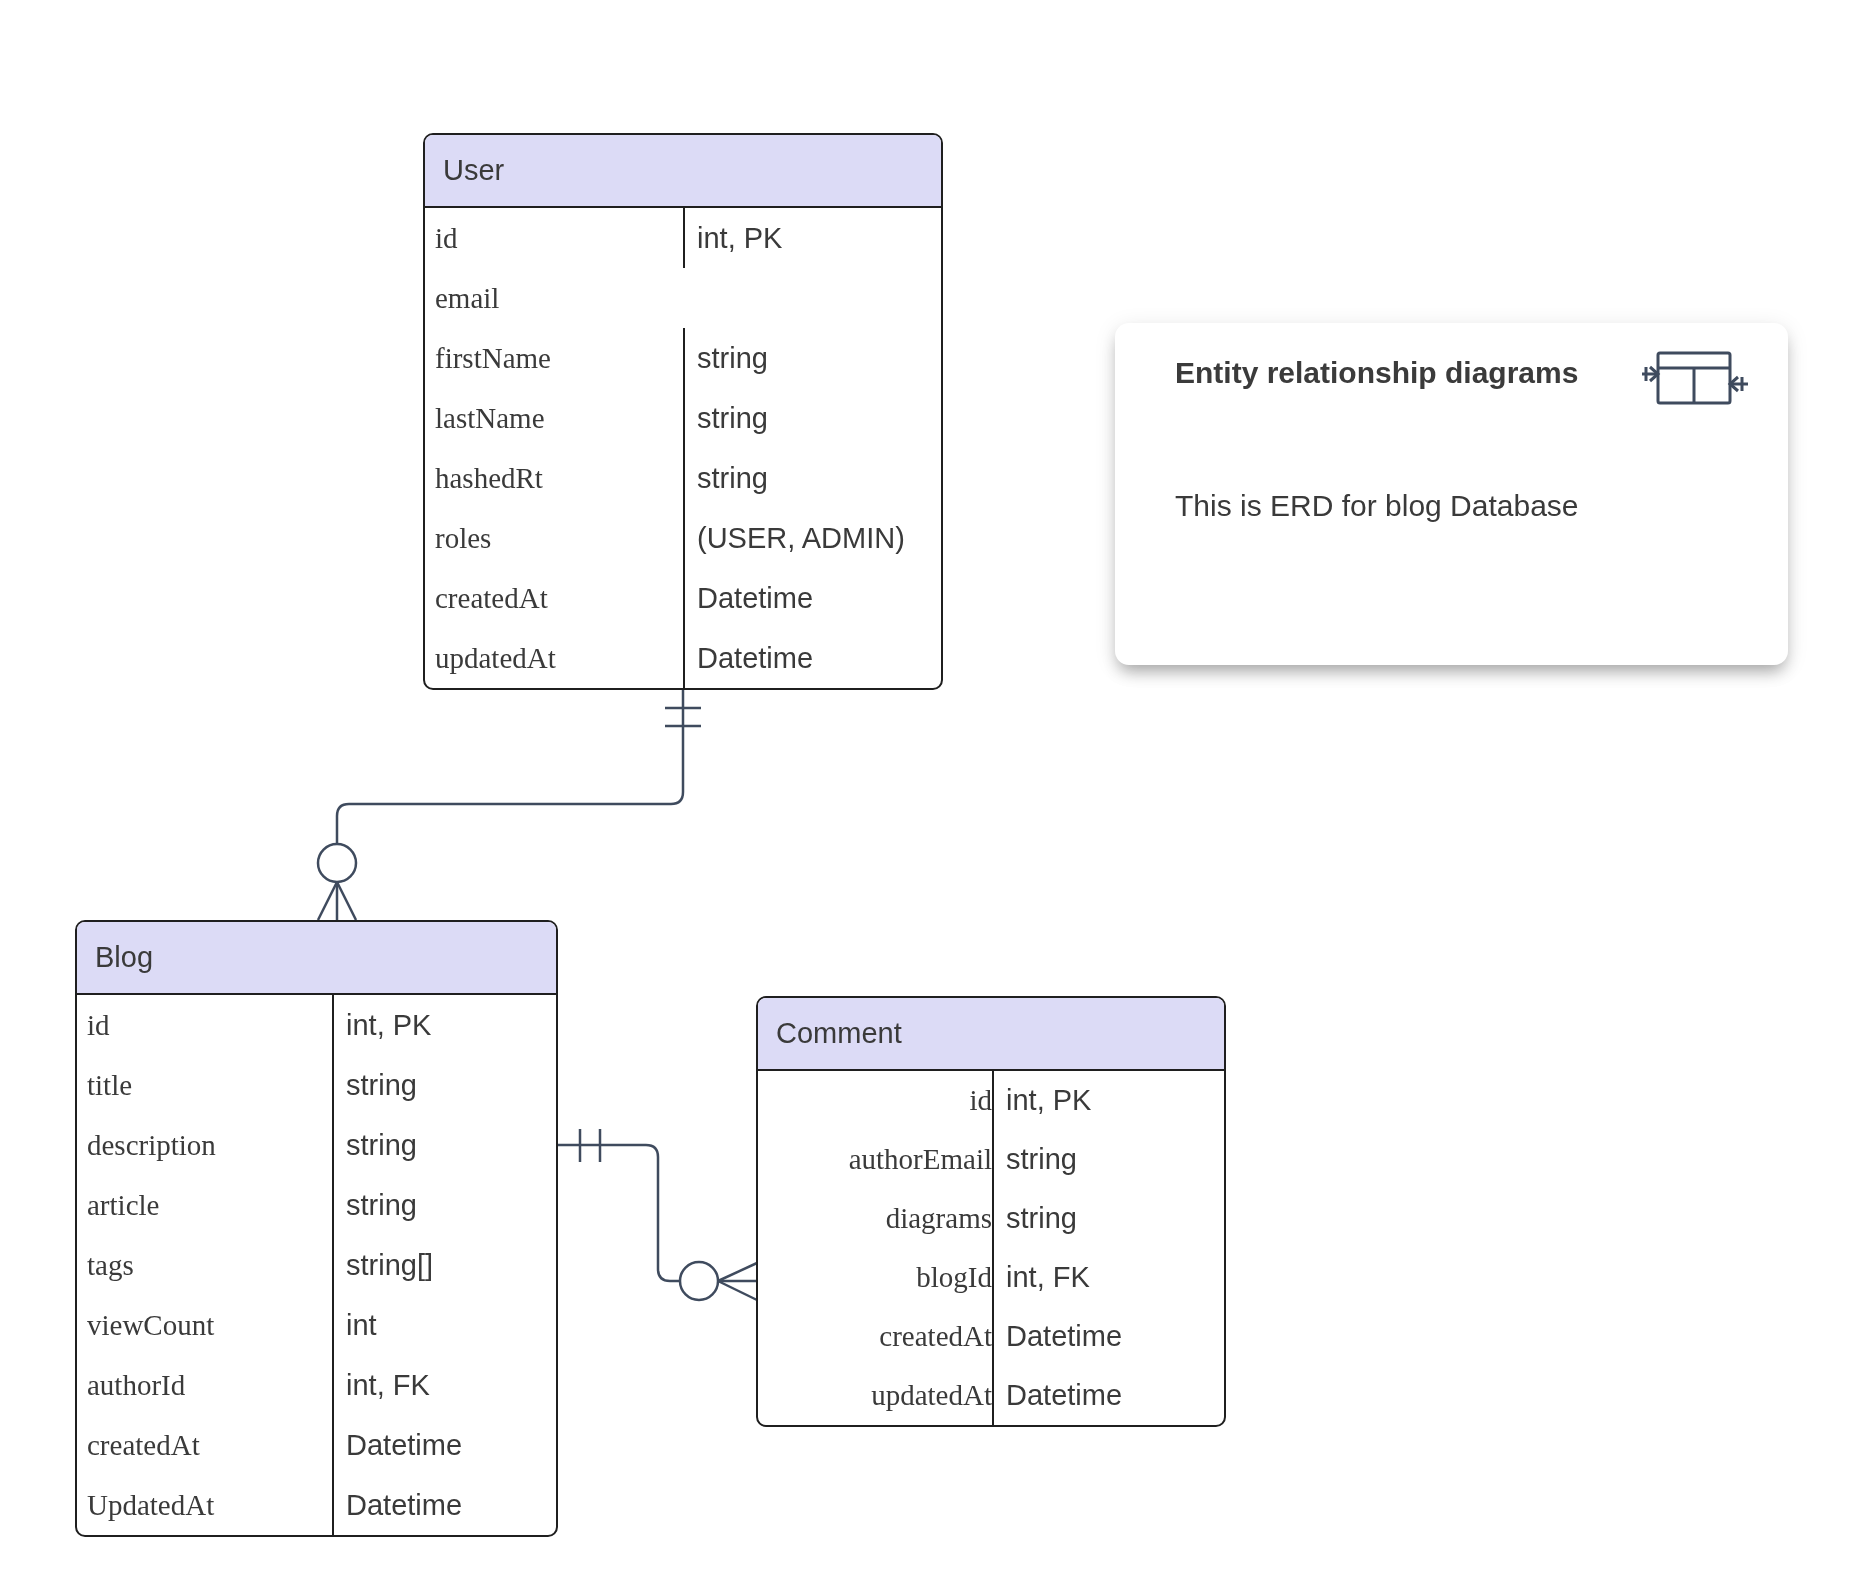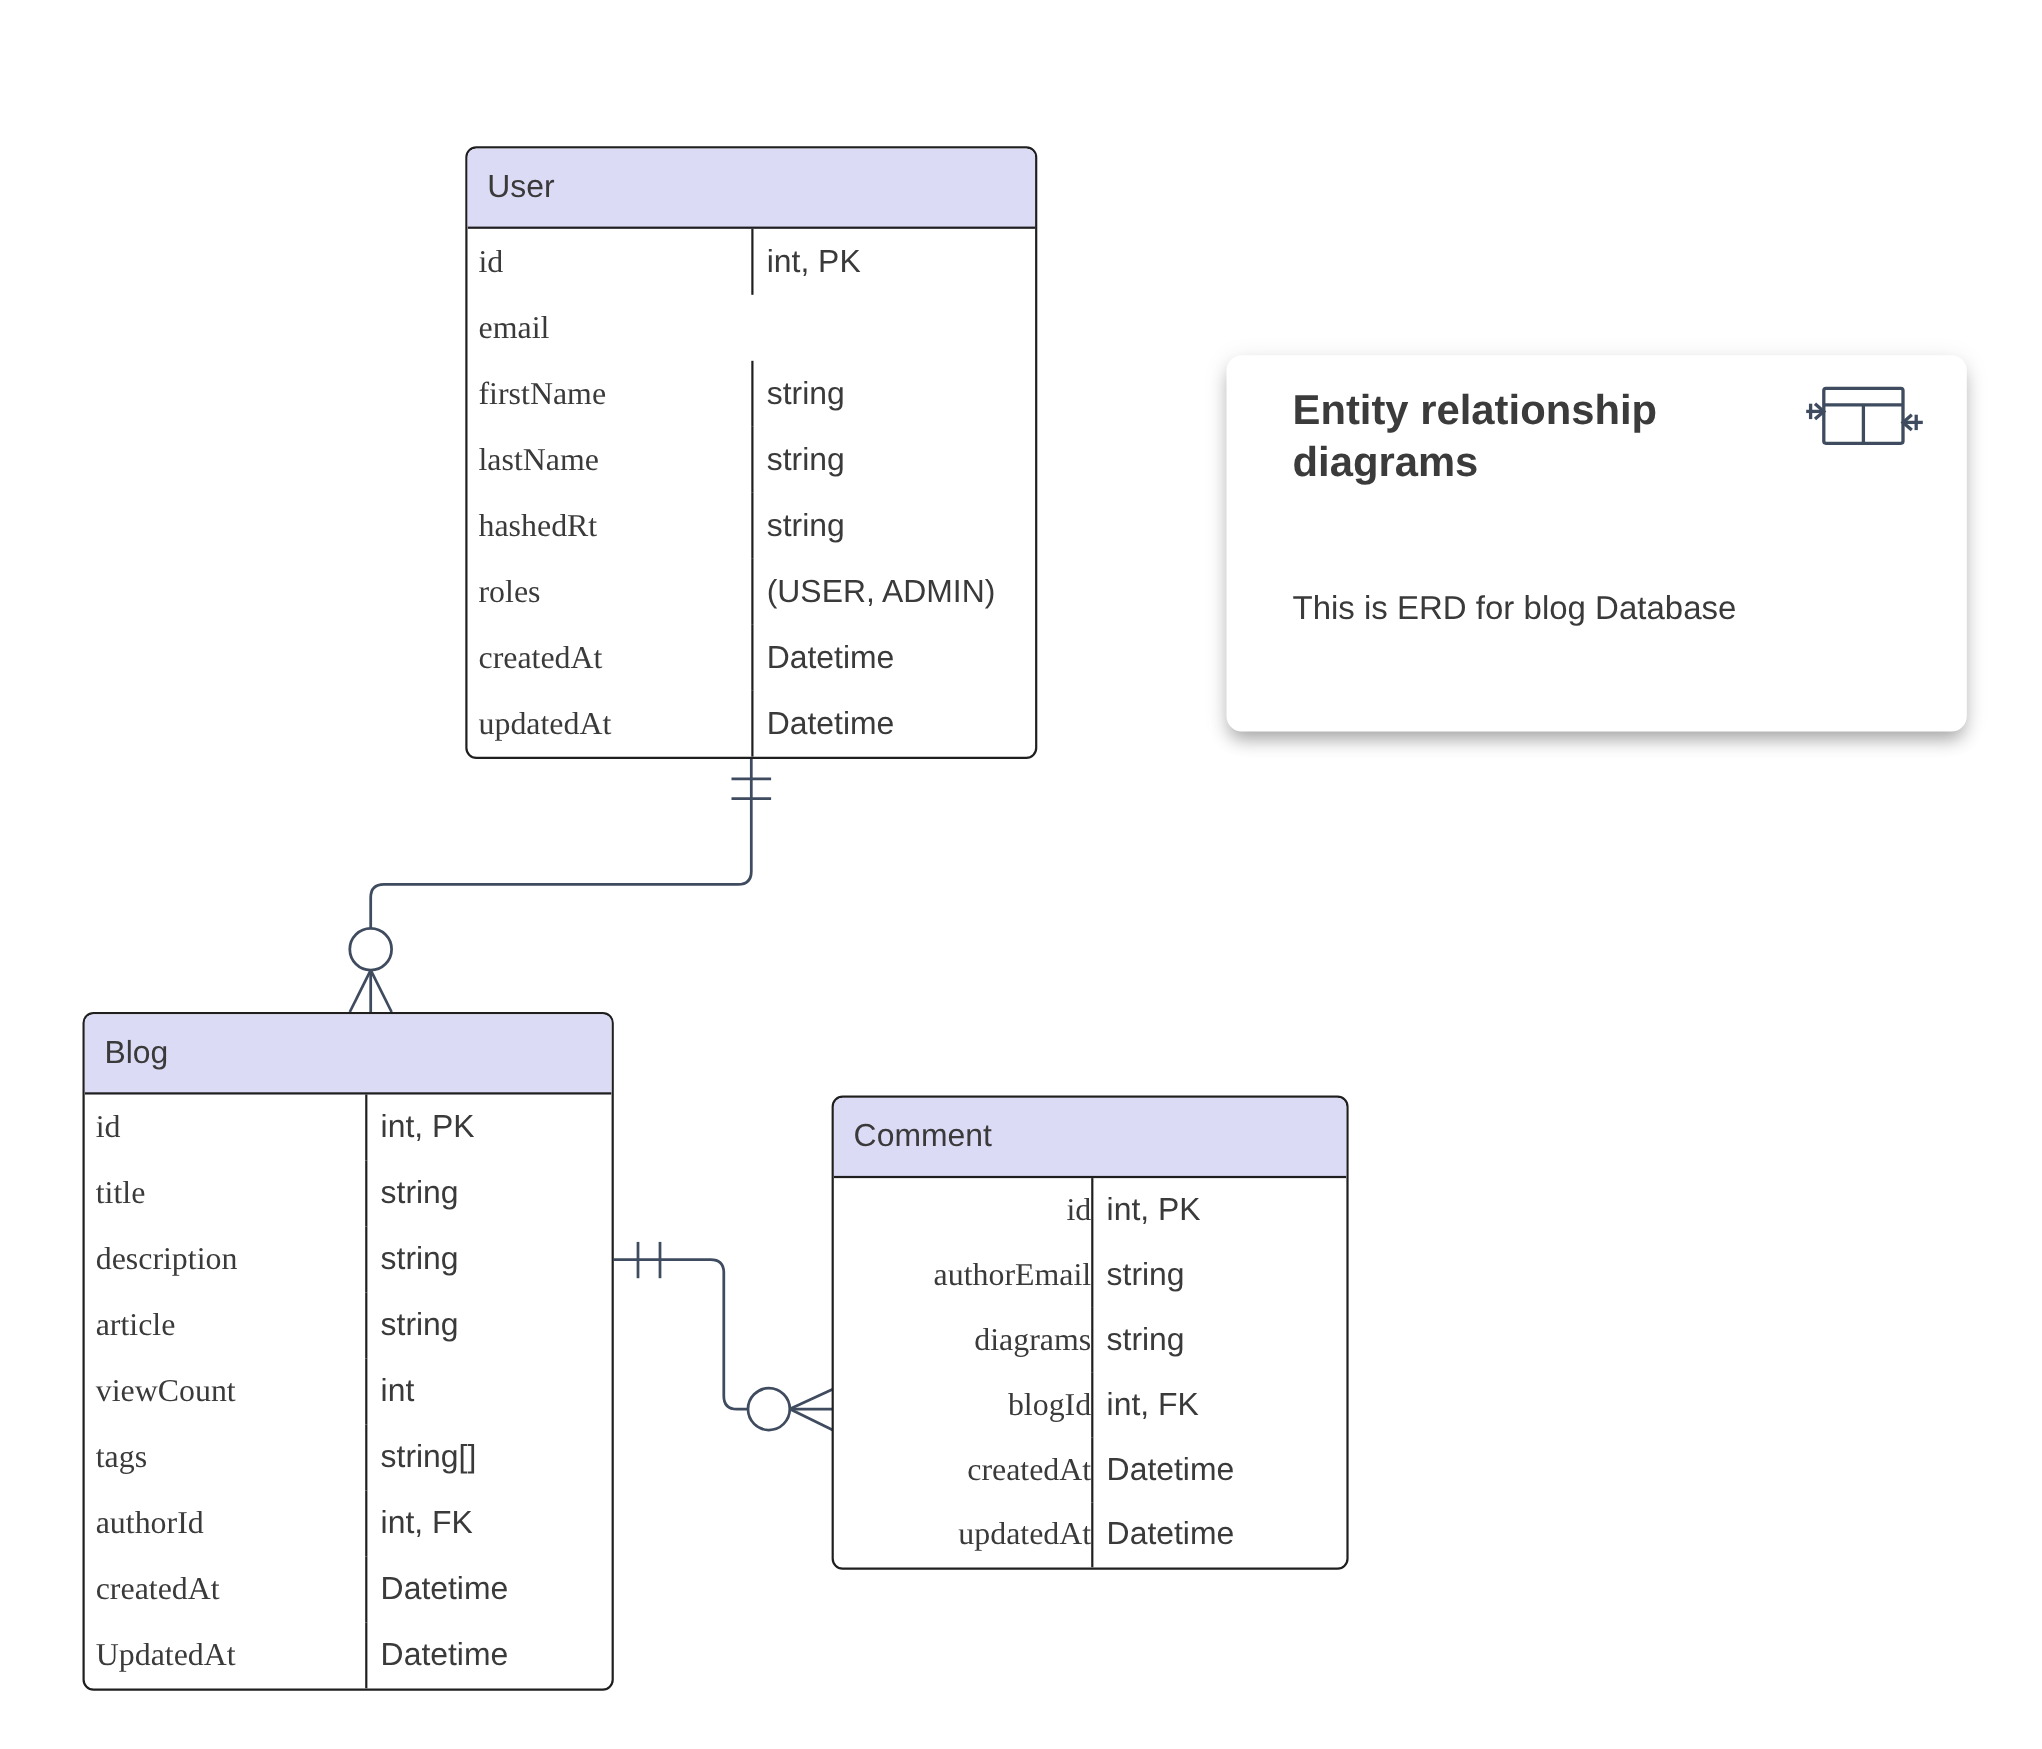--- a/index.html
+++ b/index.html
@@ -63,21 +63,21 @@
   .note{
     position:absolute;
     left:1115px;top:302px;width:673px;height:342px;
     background:var(--card_bg,#ffffff);
     border-radius:14px;
     box-shadow:0 10px 16px -4px rgba(0,0,0,0.30), 0 4px 22px rgba(0,0,0,0.10);
     padding:26px 40px 0 60px;
   }
   .note h2{
     width:430px;
-    font-size:38px;line-height:48px;
+    font-size:30px;line-height:48px;
     font-weight:bold;
     color:var(--note_title,#3b3b3b);
   }
   .note p{
     margin-top:92px;
     font-size:30px;
     color:var(--table_text,#3a3a3a);
   }
   .note-icon{
     position:absolute;left:525px;top:328px;width:110px;height:60px;
@@ -186,27 +186,27 @@
           <span class="c1">description</span>
           <span class="c2">string</span>
         </div>
 
         <div class="row">
           <span class="c1">article</span>
           <span class="c2">string</span>
         </div>
 
         <div class="row">
+          <span class="c1">tags</span>
+          <span class="c2">string[]</span>
+        </div>
+
+        <div class="row">
           <span class="c1">viewCount</span>
           <span class="c2">int</span>
-        </div>
-
-        <div class="row">
-          <span class="c1">tags</span>
-          <span class="c2">string[]</span>
         </div>
 
         <div class="row">
           <span class="c1">authorId</span>
           <span class="c2">int, FK</span>
         </div>
 
         <div class="row">
           <span class="c1">createdAt</span>
           <span class="c2">Datetime</span>

